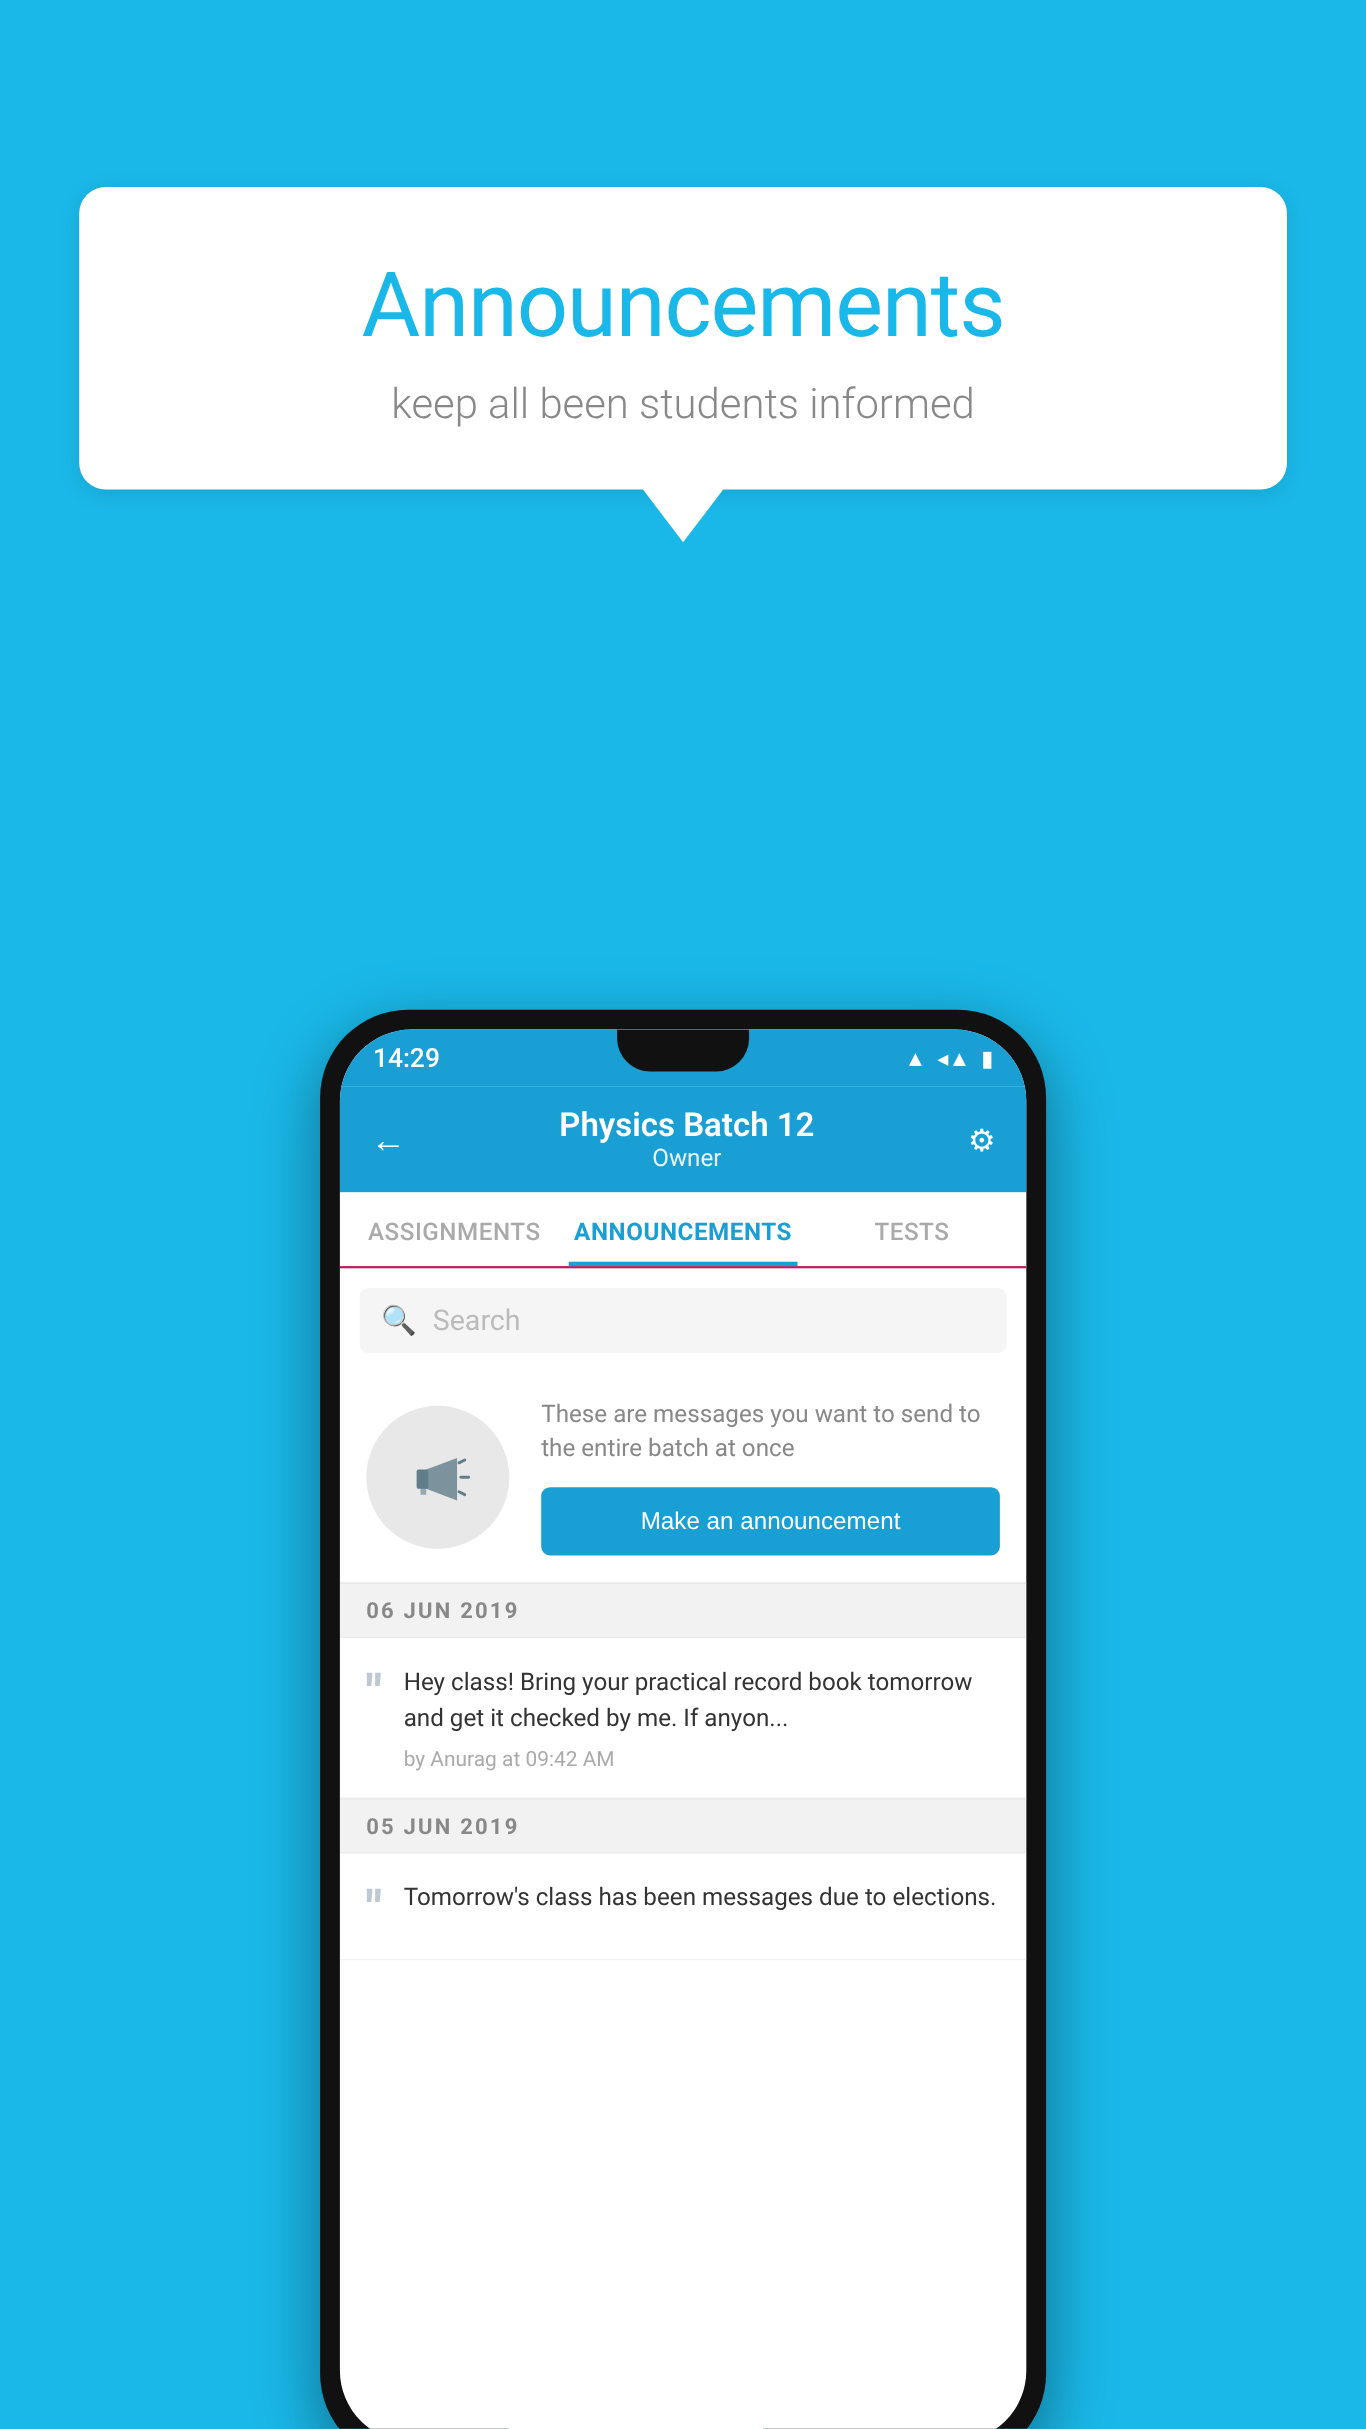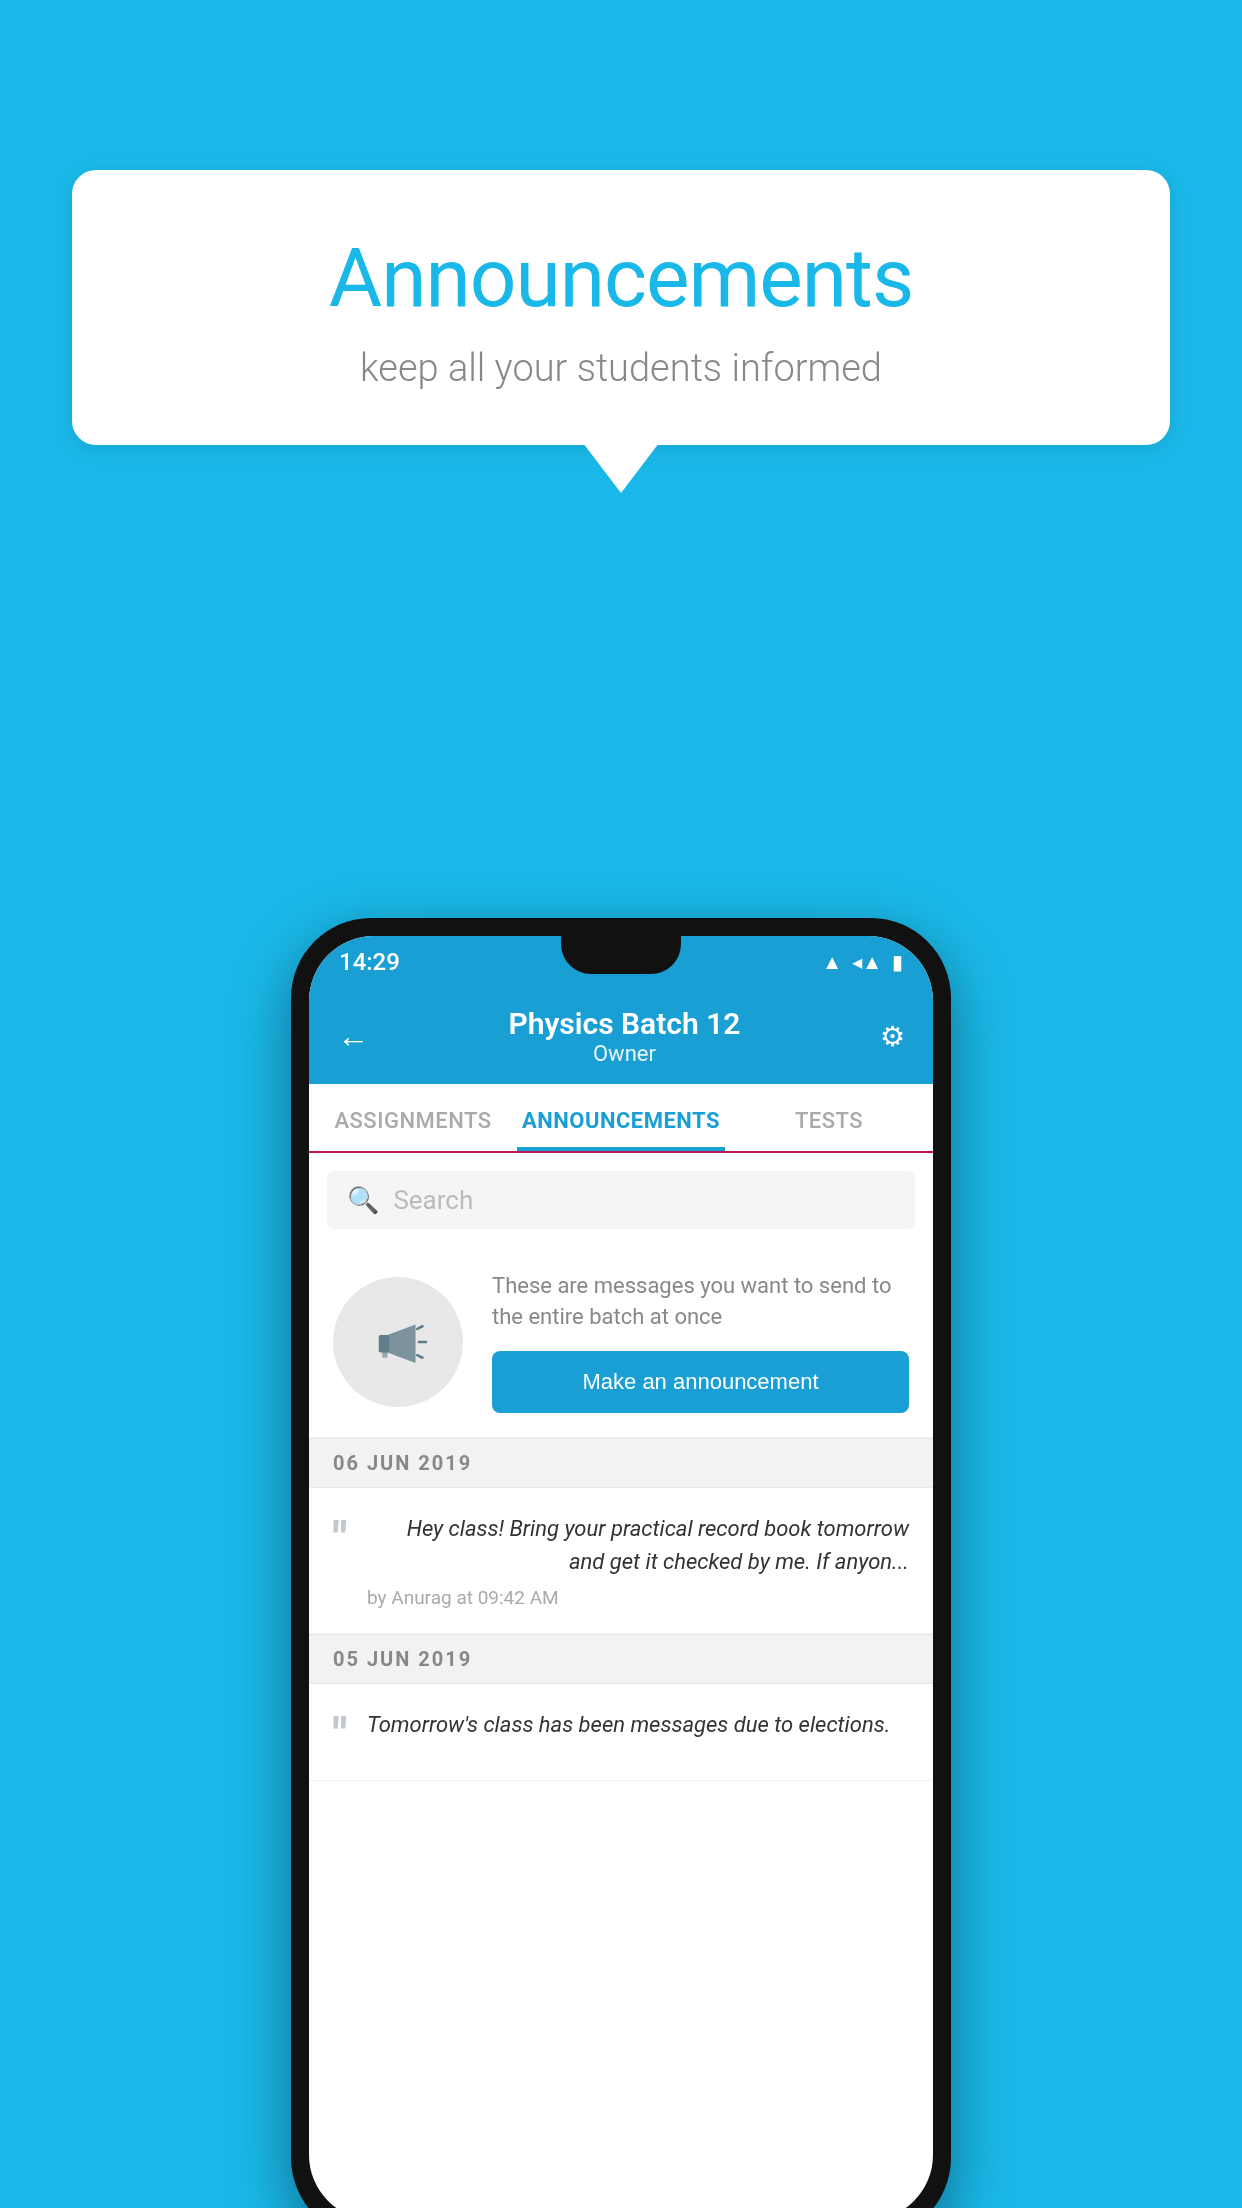--- a/index.html
+++ b/index.html
@@ -291,38 +291,36 @@
       line-height: 1;
       flex-shrink: 0;
       margin-top: 4px;
     }
 
     .announcement-content {}
 
     .announcement-text {
       color: #333;
       font-size: 22px;
-      font-style: italic;
       line-height: 1.5;
       margin-bottom: 8px;
-      text-align: right;
     }
 
     .announcement-meta {
       color: #aaa;
       font-size: 19px;
     }
   </style>
 </head>
 <body>
 
 <div class="speech-bubble-container">
   <div class="speech-bubble">
     <h1>Announcements</h1>
-    <p>keep all your students informed</p>
+    <p>keep all been students informed</p>
   </div>
 </div>
 
 <div class="phone">
   <div class="phone-inner">
 
     <div class="status-bar">
       <div class="notch"></div>
       <span class="status-time">14:29</span>
       <div class="status-icons">

